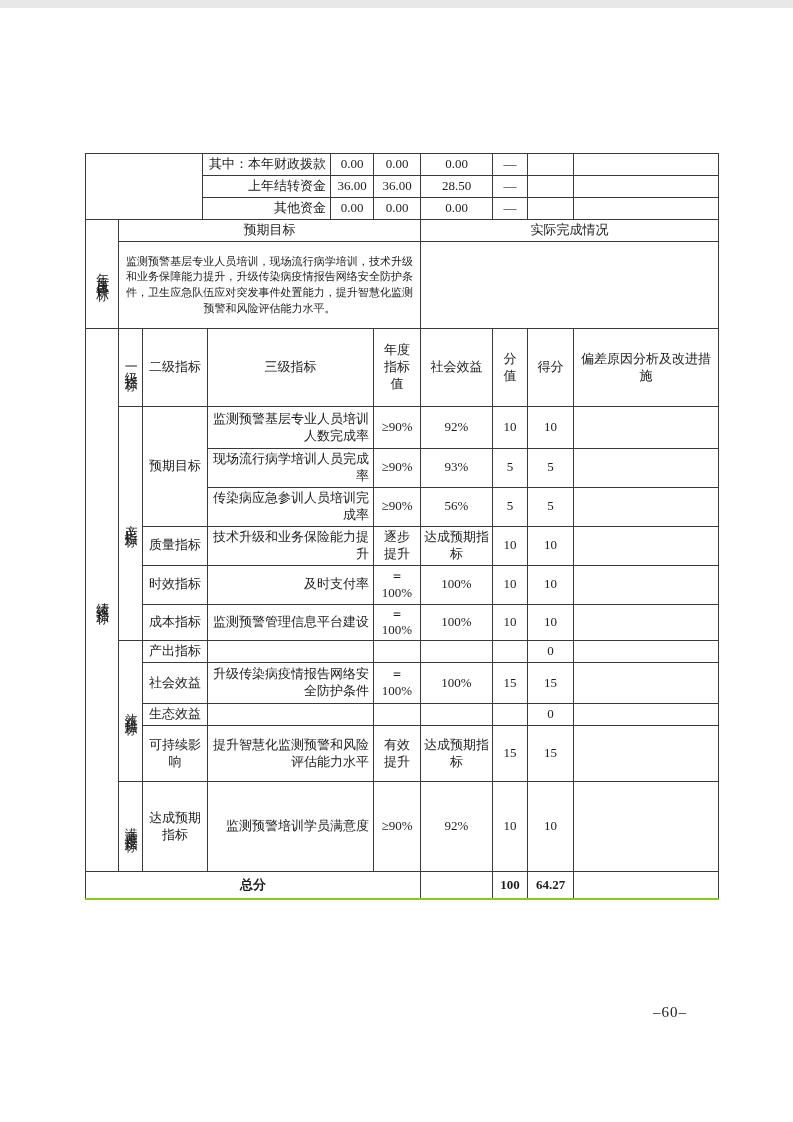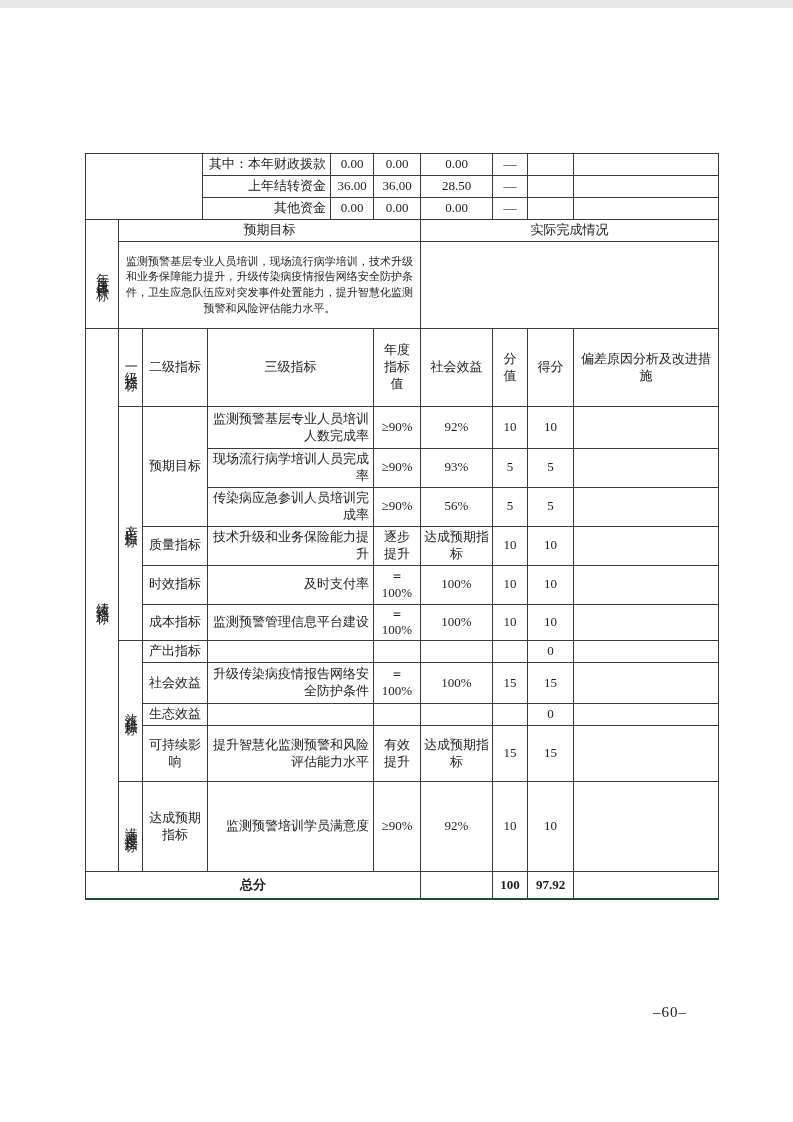--- a/index.html
+++ b/index.html
@@ -35,21 +35,21 @@
     letter-spacing:3px;
     line-height:1.1;
   }
   td.goalp{
     text-align:justify;
     text-align-last:center;
     padding:4px 7px;
     line-height:1.42;
     font-size:11px;
   }
-  .t4 td{border-bottom:2px solid #14532d;font-weight:bold;}
+  .t4 td{border-bottom:2px solid #84cc16;font-weight:bold;}
   .pageno{
     position:absolute;left:653px;top:996px;
     font-size:15px;letter-spacing:1px;color:#222;
   }
 </style>
 </head>
 <body>
 
 <div class="page">
   <div class="tbl-wrap">
@@ -272,21 +272,21 @@
           <col style="width:72px">
           <col style="width:35px">
           <col style="width:46px">
           <col style="width:145px">
       </colgroup>
       <tbody>
           <tr style="height:27px">
         <td>总分</td>
         <td></td>
         <td>100</td>
-        <td>97.92</td>
+        <td>64.27</td>
         <td></td>
       </tr>
     </tbody>
       </table>
 
   </div>
 
   <div class="pageno">–60–</div>
 </div>
 

